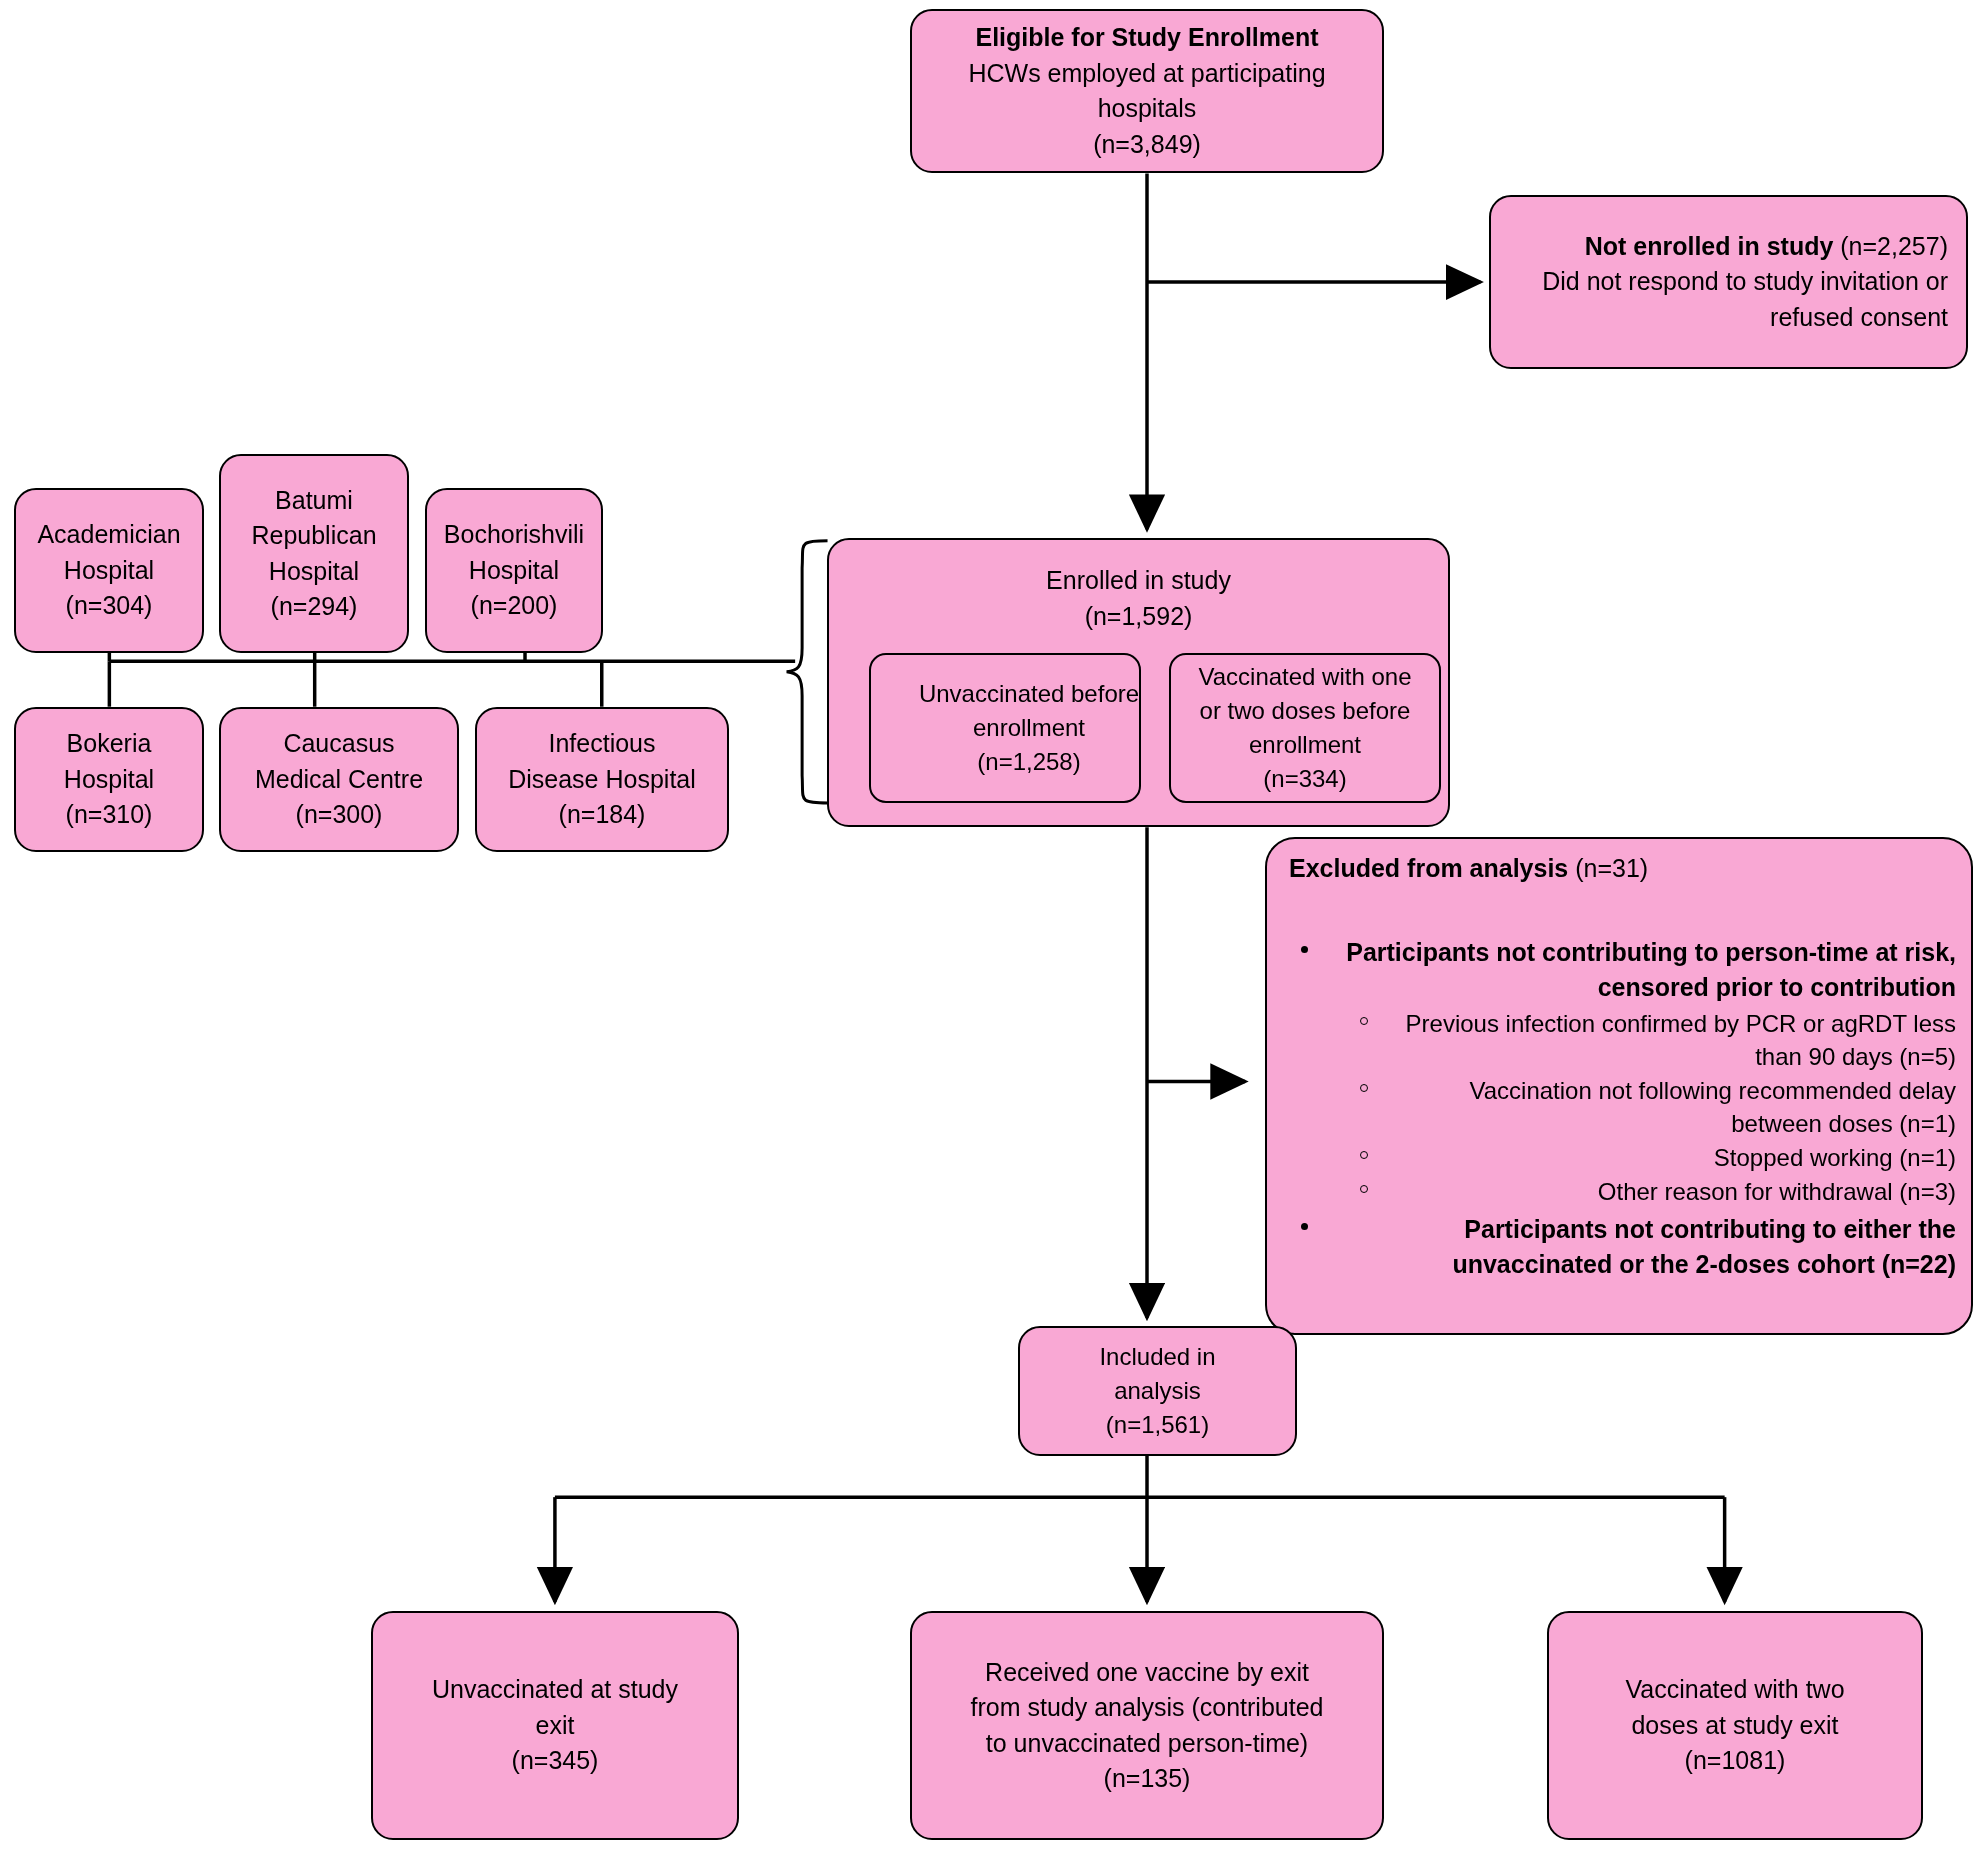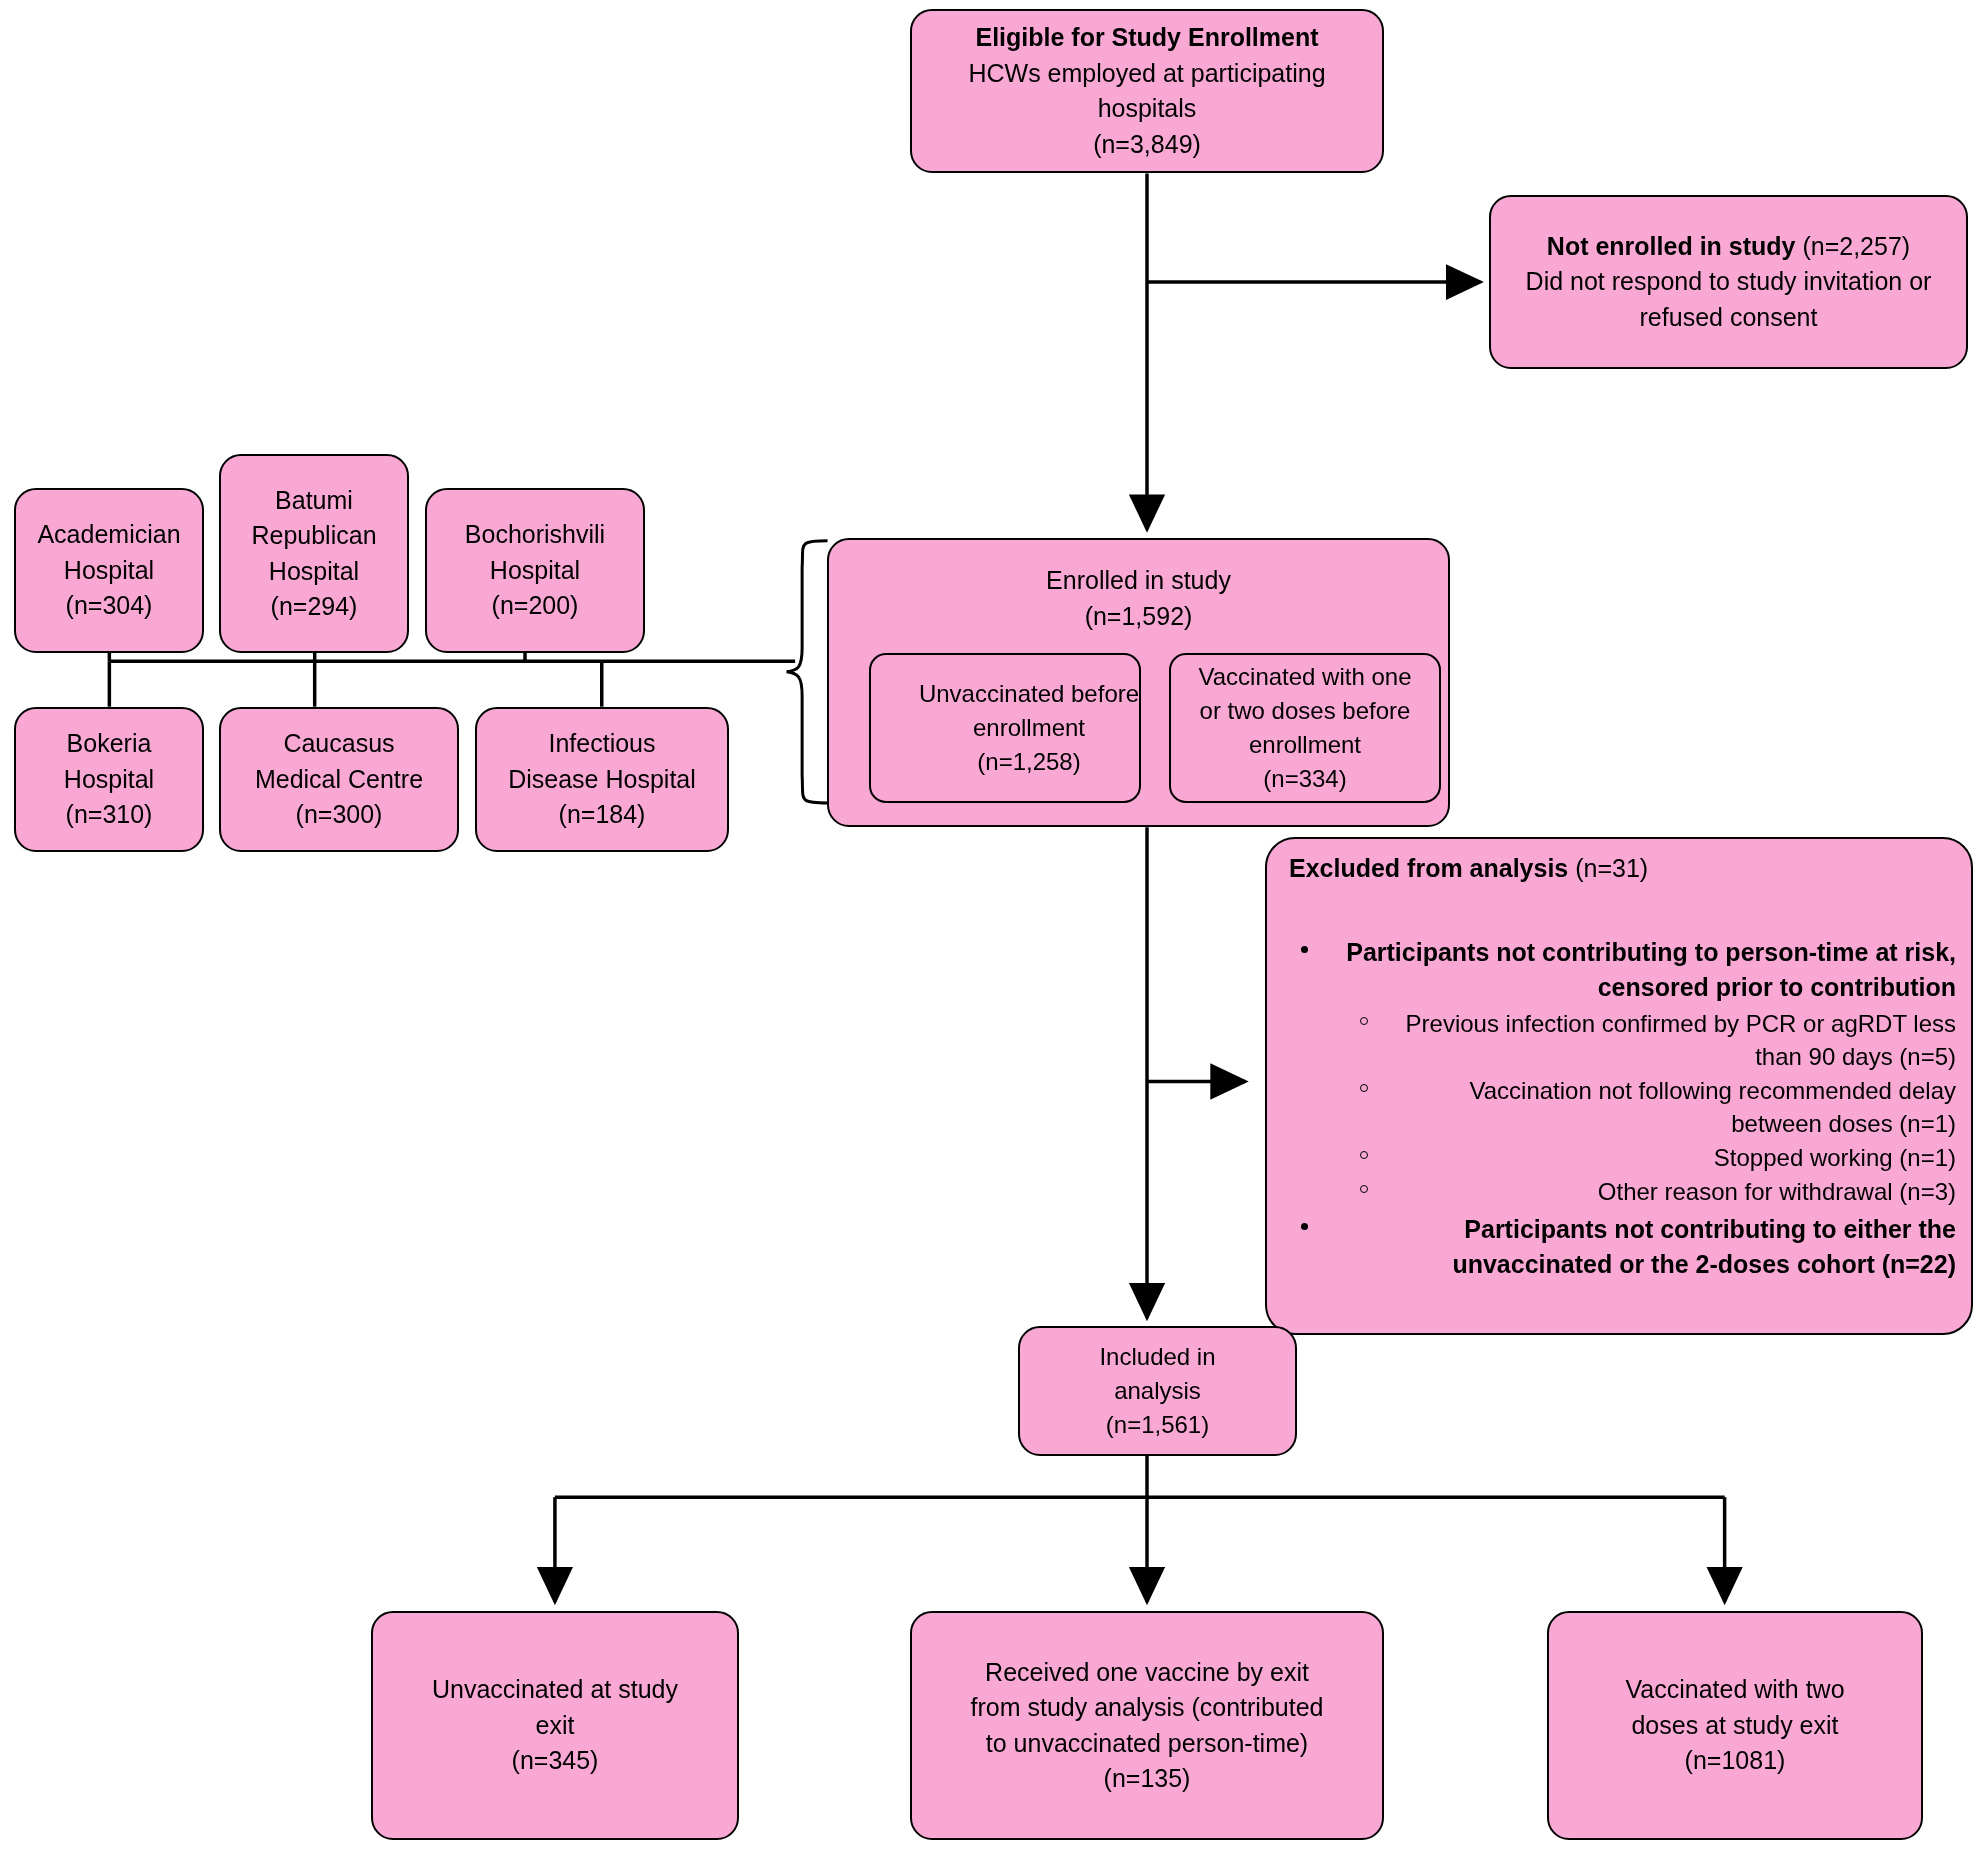--- a/index.html
+++ b/index.html
@@ -25,26 +25,26 @@
     text-align:center;
     line-height:1.42;
   }
   .node .ln{display:block;white-space:pre;}
   .bold{font-weight:bold;}
   .svgLayer{position:absolute;left:0;top:0;width:1985px;height:1857px;pointer-events:none;}
 
   
   #n-eligible{left:910px;top:9px;width:474px;height:164px;font-size:25px;}
   #n-noteligible{left:1489px;top:195px;width:479px;height:174px;font-size:25px;
-     align-items:center;justify-content:center;text-align:left;padding:0 18px;}
+     align-items:flex-end;justify-content:center;text-align:left;padding:0 18px;}
   #n-noteligible .ln{text-align:left;}
 
   #n-h1{left:14px;top:488px;width:190px;height:165px;font-size:25px;}
   #n-h2{left:219px;top:454px;width:190px;height:199px;font-size:25px;}
-  #n-h3{left:425px;top:488px;width:220px;height:165px;font-size:25px;}
+  #n-h3{left:425px;top:488px;width:178px;height:165px;font-size:25px;}
   #n-h4{left:14px;top:707px;width:190px;height:145px;font-size:25px;}
   #n-h5{left:219px;top:707px;width:240px;height:145px;font-size:25px;}
   #n-h6{left:475px;top:707px;width:254px;height:145px;font-size:25px;}
 
   #n-enrolled{left:827px;top:538px;width:623px;height:289px;font-size:25px;
      justify-content:flex-start;padding-top:23px;}
   #n-unvacc-before{left:869px;top:653px;width:272px;height:150px;font-size:24px;
      border-width:2px;border-radius:17px;padding-left:48px;}
   #n-vacc-before{left:1169px;top:653px;width:272px;height:150px;font-size:24px;
      border-width:2px;border-radius:17px;}

